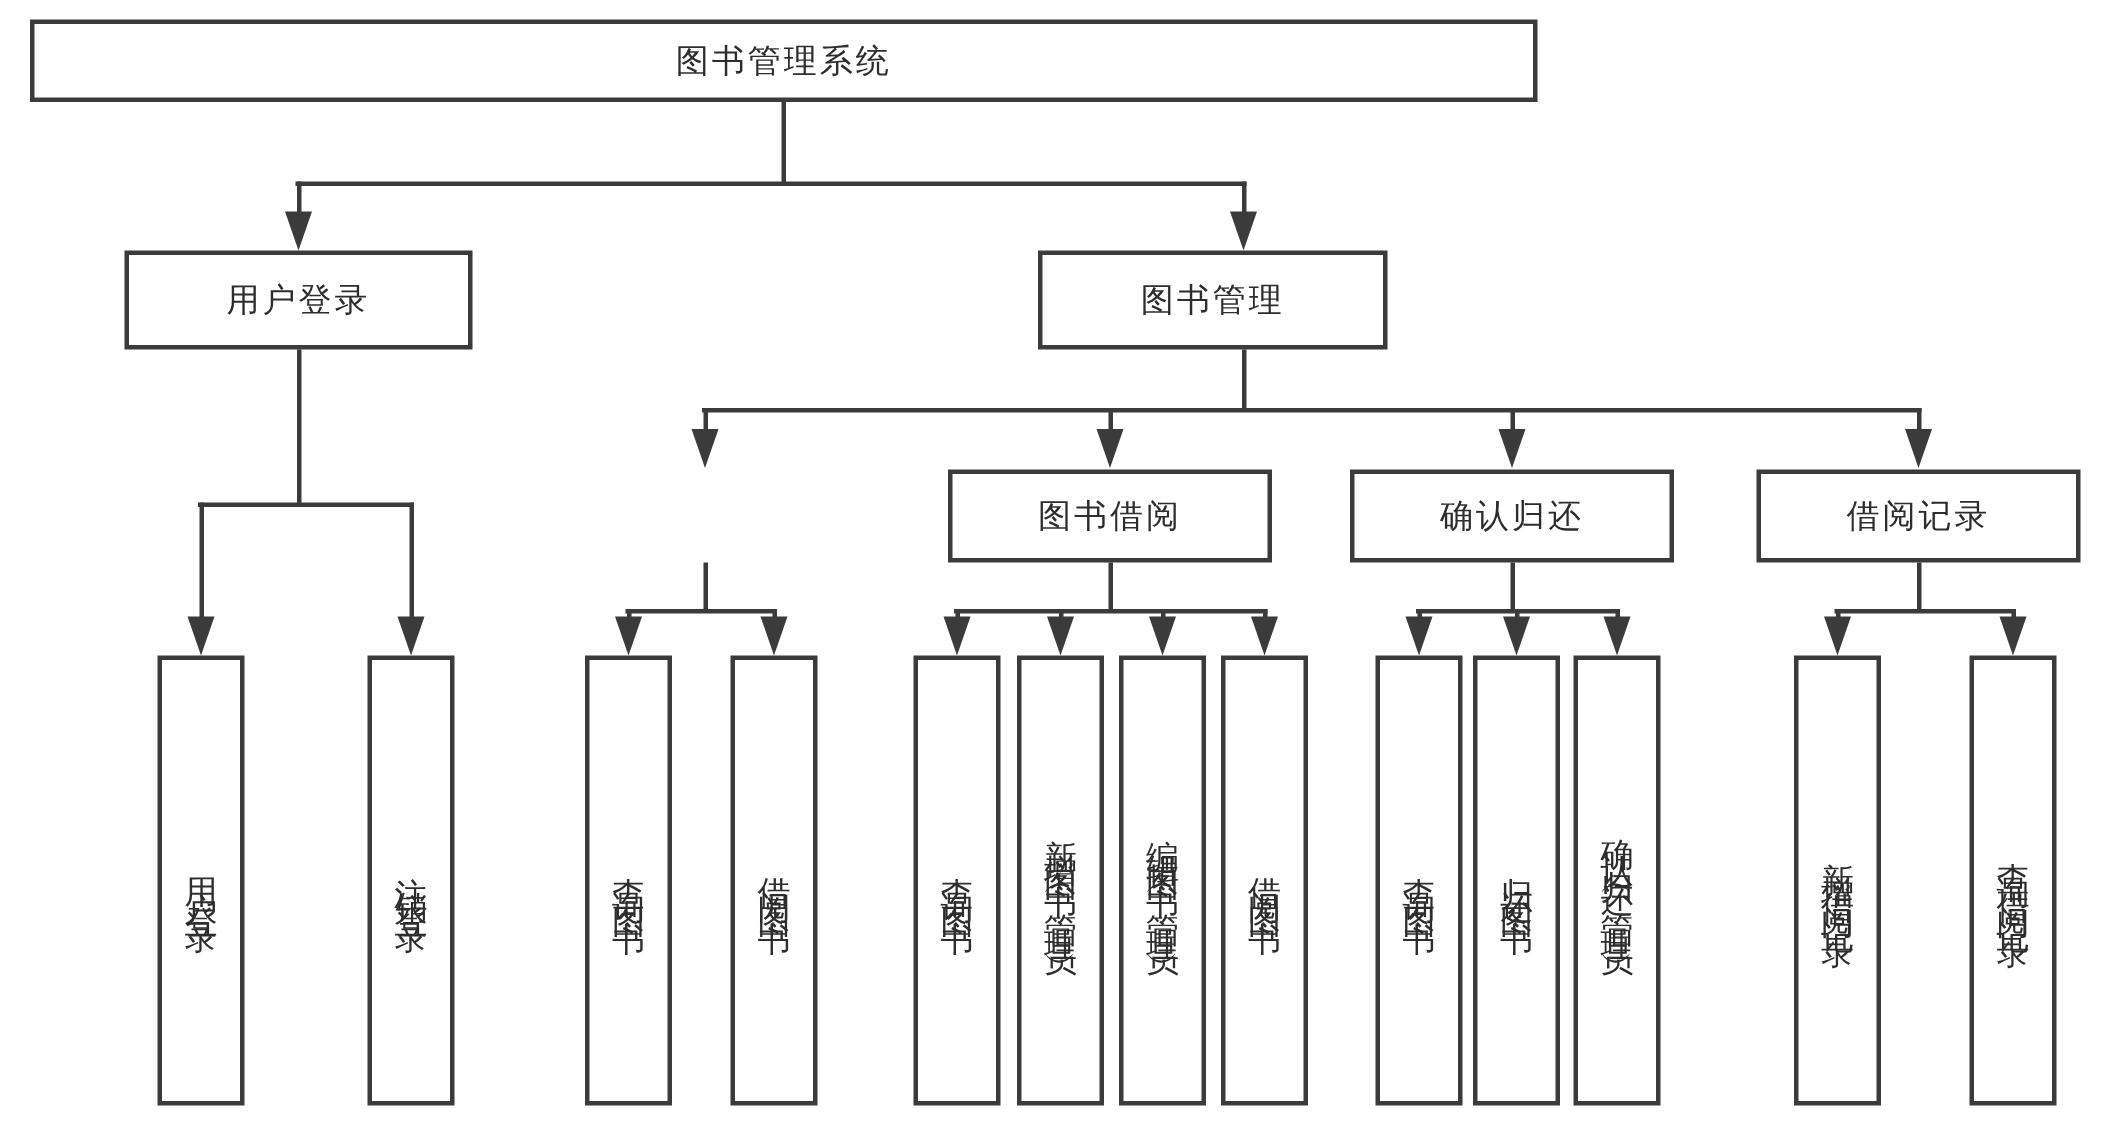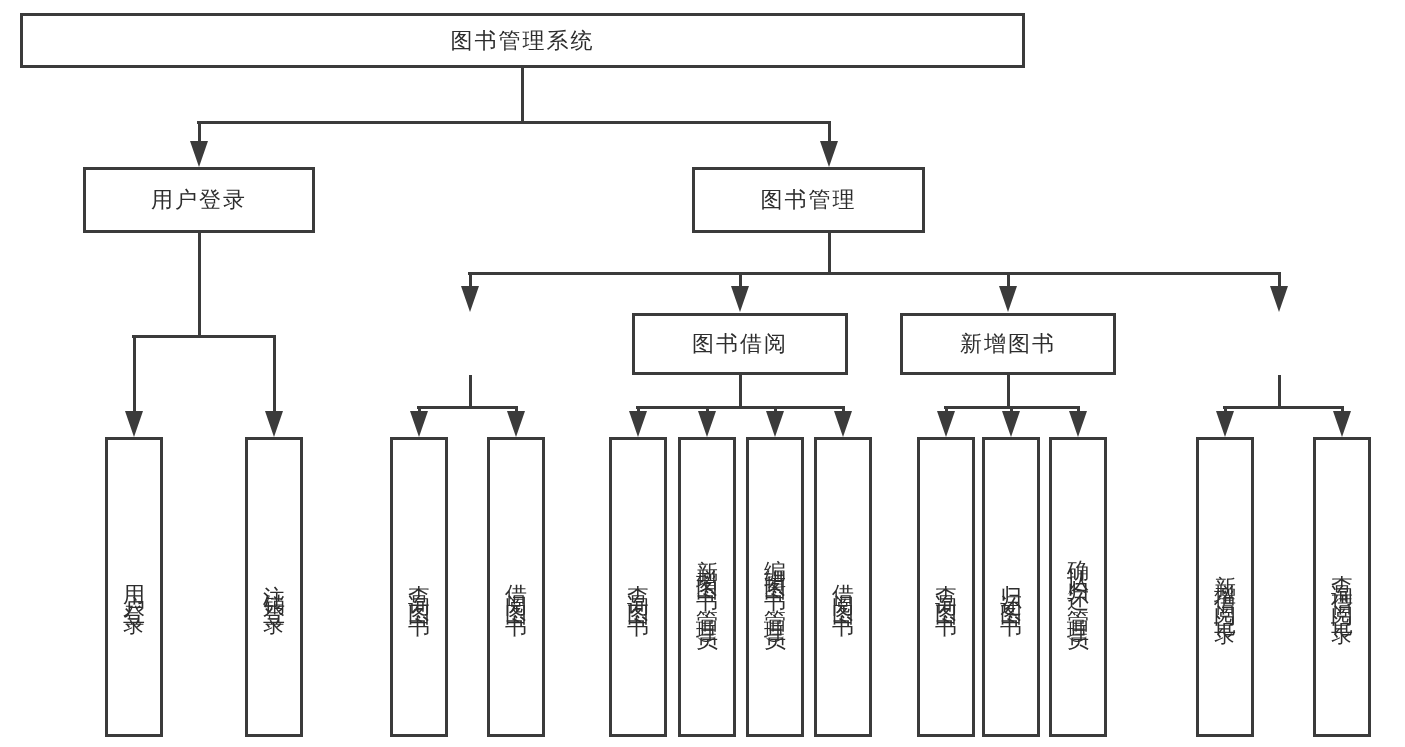--- a/index.html
+++ b/index.html
@@ -49,21 +49,24 @@
     <span>用户登录</span>
   </div>
   <div class="box l2 l2b">
     <span>图书管理</span>
   </div>
 
   <div class="box l3 l3b">
     <span>图书借阅</span>
   </div>
   <div class="box l3 l3c">
-    <span>新增图书</span>
+    <span>确认归还</span>
+  </div>
+  <div class="box l3 l3d">
+    <span>借阅记录</span>
   </div>
 
   <div class="box leaf" style="left:105px">
     <span class="vtext">用户登录</span>
   </div>
   <div class="box leaf" style="left:245px">
     <span class="vtext">注销登录</span>
   </div>
   <div class="box leaf" style="left:390px">
     <span class="vtext">查询图书</span>

